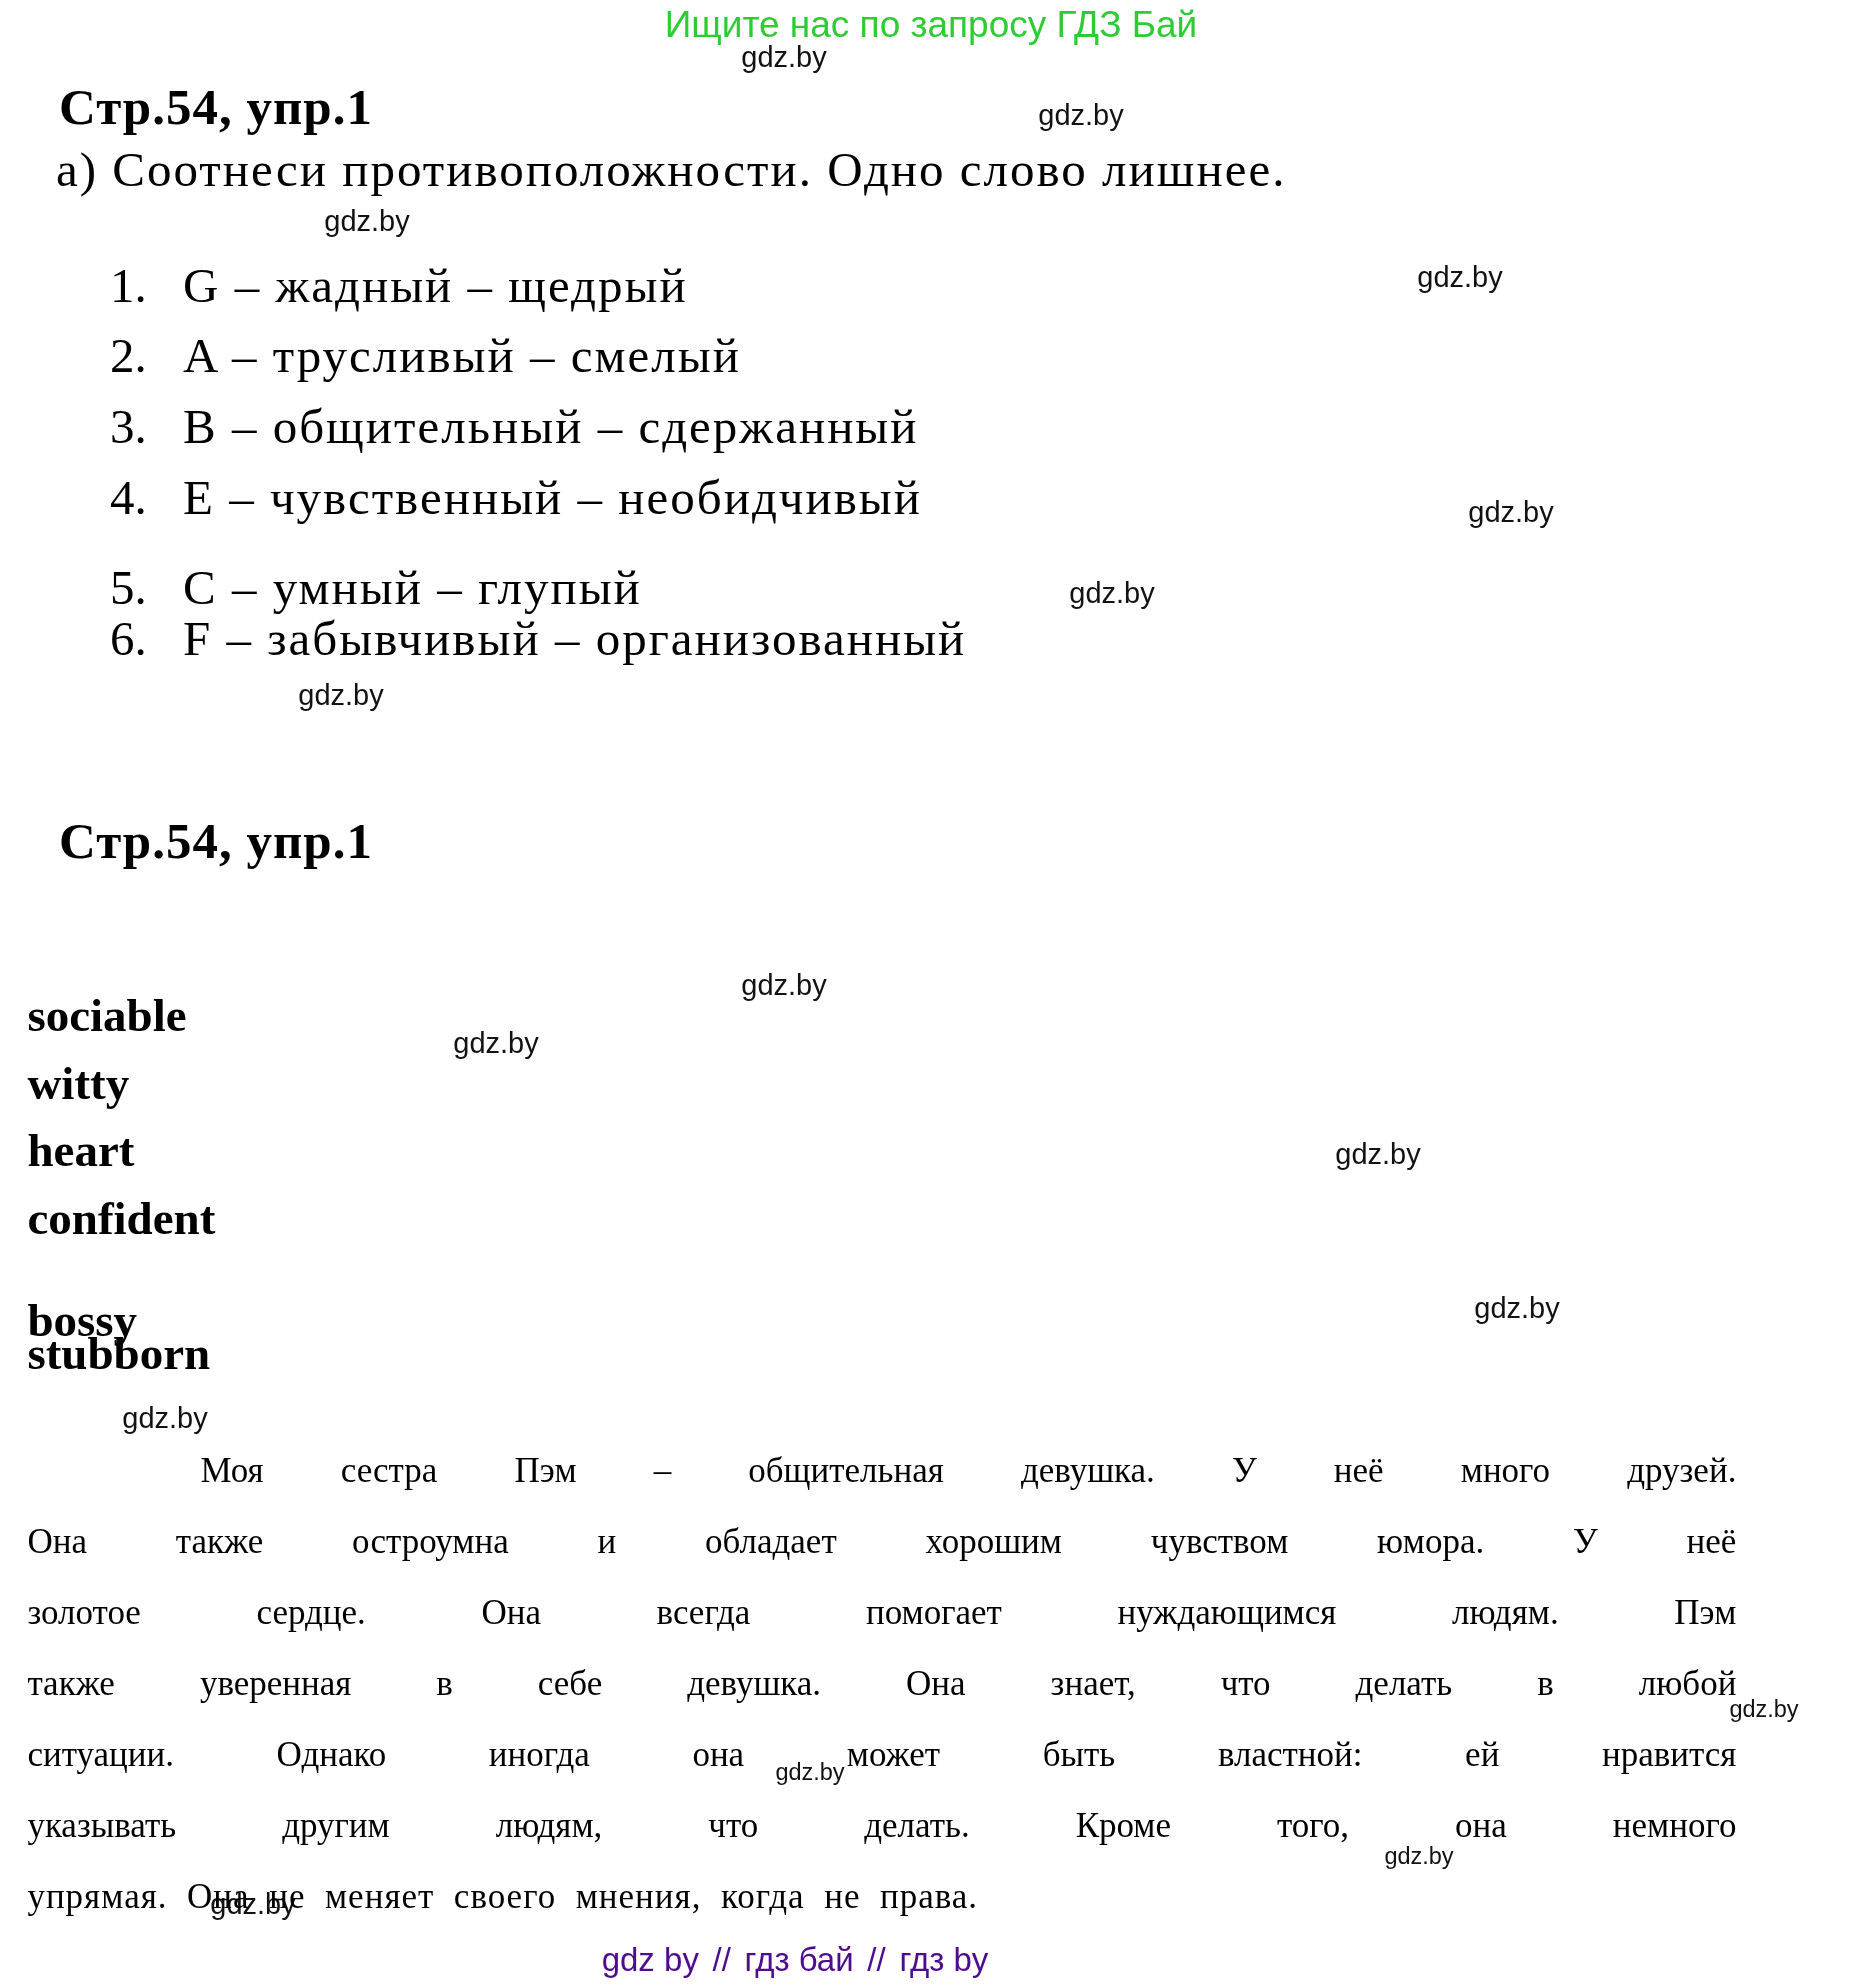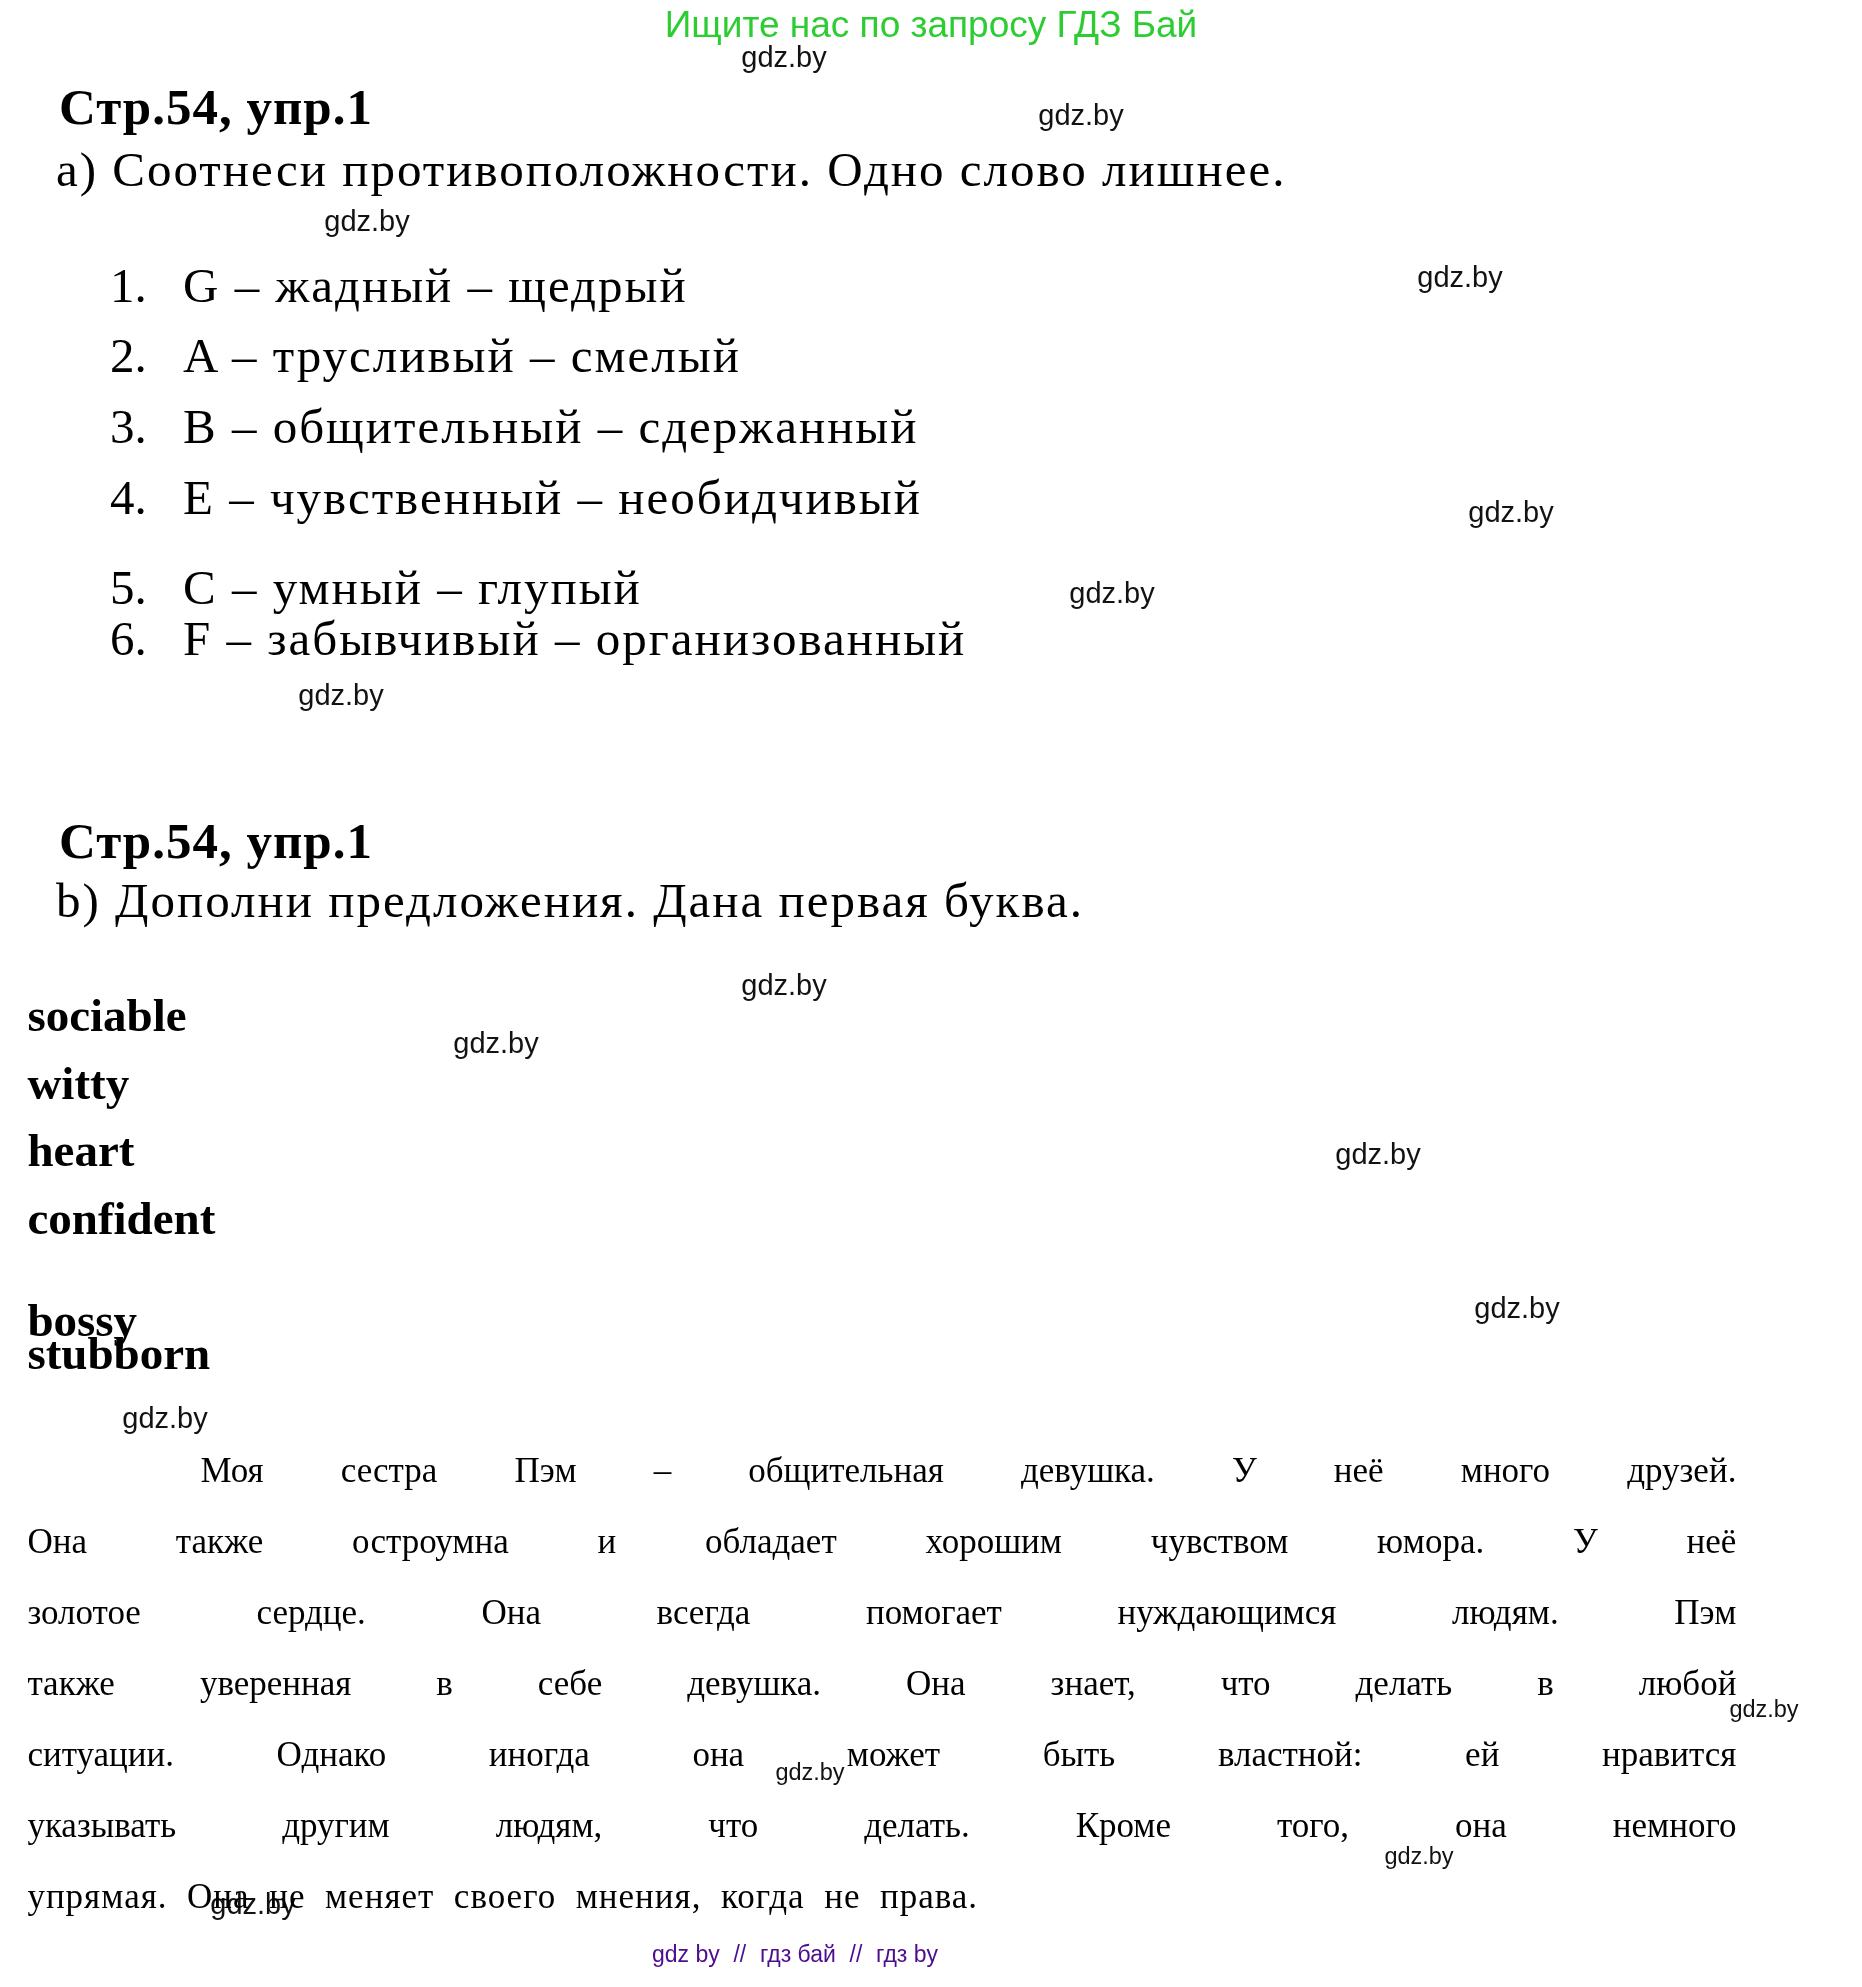--- a/index.html
+++ b/index.html
@@ -90,21 +90,21 @@
     letter-spacing: 1px;
     word-spacing: 9.8px;
   }
 
   .footer {
     position: absolute;
     left: 0; top: 1941px;
     width: 1590px;
     text-align: center;
     font-family: "Liberation Sans", sans-serif;
-    font-size: 23px;
+    font-size: 33px;
     white-space: nowrap;
   }
   .footer a {
     text-decoration: none;
     cursor: pointer;
   }
   .footer .sep { padding: 0 13.7px; }
 </style>
 </head>
 <body>
@@ -146,21 +146,20 @@
     <span class="num">4.</span><span>E – чувственный – необидчивый</span>
   </div>
   <div class="list-item" style="top:539px;margin-top:20px;">
     <span class="num">5.</span><span>C – умный – глупый</span>
   </div>
   <div class="list-item" style="top:610px;">
     <span class="num">6.</span><span>F – забывчивый – организованный</span>
   </div>
 
   <div class="heading" style="top:812px;">Стр.54, упр.1</div>
-  <div class="instruction" style="top:872px;">b) Дополни предложения. Дана первая буква.</div>
 
   <div class="word" style="top:988px;">sociable</div>
   <div class="word" style="top:1056px;">witty</div>
   <div class="word" style="top:1123px;">heart</div>
   <div class="word" style="top:1191px;">confident</div>
   <div class="word" style="top:1259px;margin-top:34px;">bossy</div>
   <div class="word" style="top:1326px;">stubborn</div>
 
   <div class="paragraph">
     <div class="pline first">Моя сестра Пэм – общительная девушка. У неё много друзей.</div>

